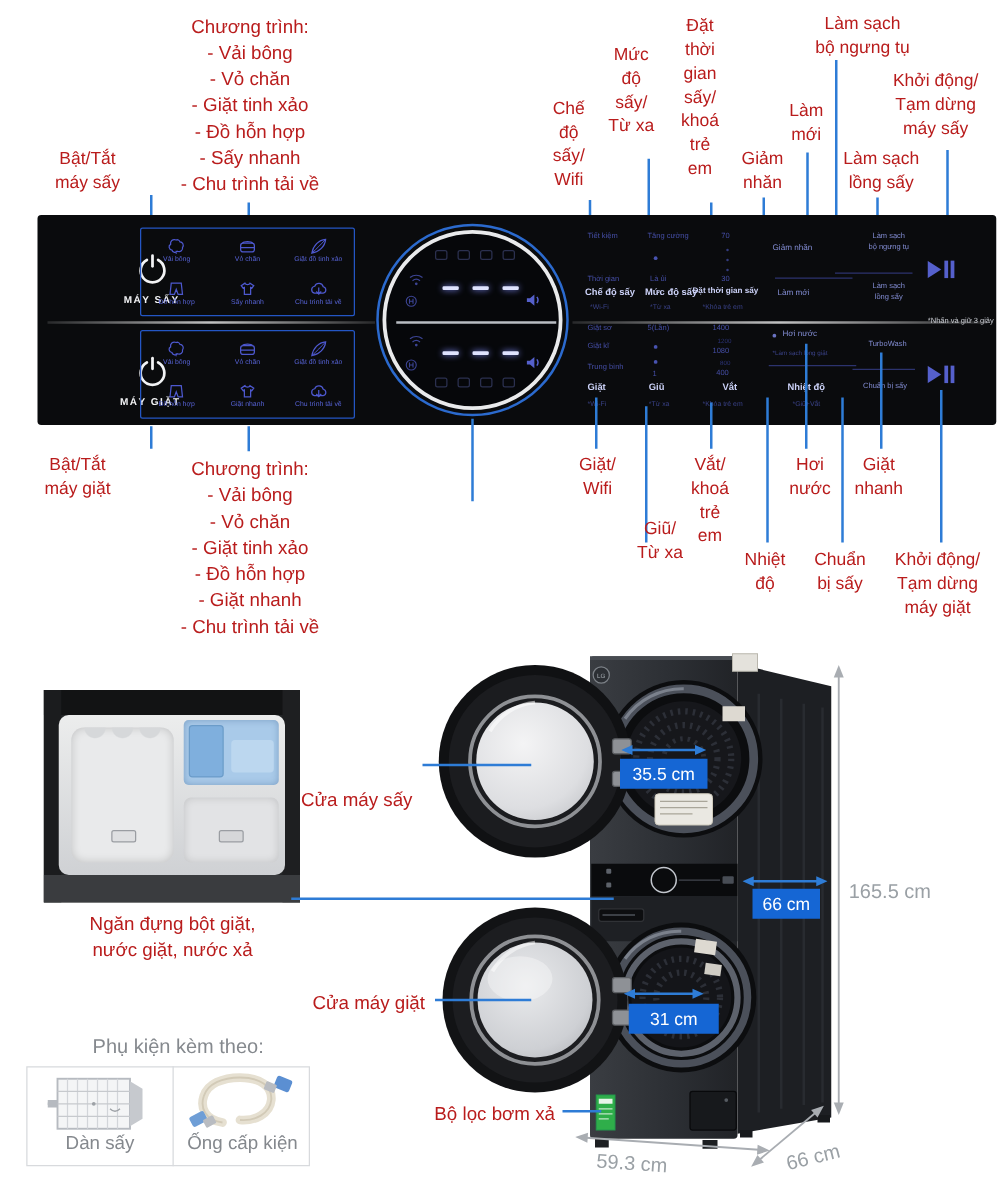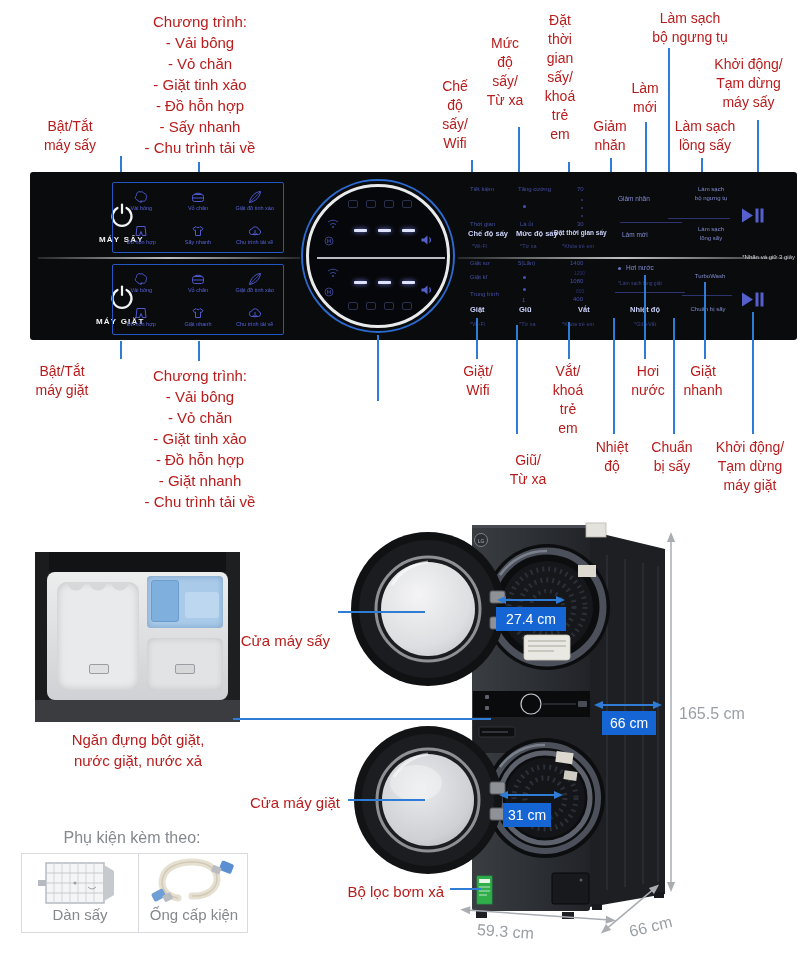--- a/index.html
+++ b/index.html
@@ -377,21 +377,21 @@
 máy giặt</div>
   <div class="lbl big" style="left:120px;top:365px;width:160px;">Chương trình:
 - Vải bông
 - Vỏ chăn
 - Giặt tinh xảo
 - Đồ hỗn hợp
 - Giặt nhanh
 - Chu trình tải về</div>
   <div class="lbl" style="left:450px;top:362px;width:56px;">Giặt/
 Wifi</div>
-  <div class="lbl" style="left:498px;top:451px;width:60px;">Giũ/
+  <div class="lbl" style="left:498px;top:413px;width:60px;">Giũ/
 Từ xa</div>
   <div class="lbl" style="left:540px;top:362px;width:56px;">Vắt/
 khoá
 trẻ
 em</div>
   <div class="lbl" style="left:584px;top:438px;width:56px;">Nhiệt
 độ</div>
   <div class="lbl" style="left:620px;top:362px;width:56px;">Hơi
 nước</div>
   <div class="lbl" style="left:640px;top:438px;width:64px;">Chuẩn
@@ -550,28 +550,28 @@
     </g>
   </svg>
   <svg class="abs" style="left:590px;top:876px;" width="80" height="66" viewBox="0 0 80 66">
     <g transform="rotate(-40 40 33)">
       <line x1="8" y1="33" x2="72" y2="33" stroke="#a9adb2" stroke-width="1.5"></line>
       <polygon points="2,33 12,29 12,37" fill="#a9adb2"></polygon>
         <polygon points="78,33 68,29 68,37" fill="#a9adb2"></polygon>
     </g>
   </svg>
 
-  <div class="badge" style="left:496px;top:607px;width:70px;height:24px;">27.4 cm</div>
+  <div class="badge" style="left:496px;top:607px;width:70px;height:24px;">35.5 cm</div>
   <div class="badge" style="left:602px;top:711px;width:54px;height:24px;">66 cm</div>
-  <div class="badge" style="left:503px;top:803px;width:48px;height:24px;">31 cm</div>
+  <div class="badge" style="left:503px;top:803px;width:72px;height:24px;">31 cm</div>
   <div class="dimtxt" style="left:679px;top:705px;">165.5 cm</div>
   <div class="dimtxt" style="left:477px;top:923px;transform:rotate(4deg);">59.3 cm</div>
   <div class="dimtxt" style="left:629px;top:918px;transform:rotate(-14deg);">66 cm</div>
 
-  <div class="lbl big" style="left:32px;top:827px;width:200px;text-align:center;font-size:16px;color:#85898e;">Phụ kiện kèm theo:</div>
+  <div class="lbl big" style="left:11px;top:827px;width:200px;text-align:right;font-size:16px;color:#85898e;">Phụ kiện kèm theo:</div>
   <div class="accbox"></div>
   <div class="accdiv"></div>
   <svg class="abs" style="left:38px;top:861px;" width="82" height="44" viewBox="0 0 82 44">
     <rect x="8" y="2" width="58" height="40" fill="#f4f5f6" stroke="#b6bac0" stroke-width="1.5"></rect>
     <path d="M16 2 V42 M24 2 V42 M32 2 V42 M40 2 V42 M48 2 V42 M56 2 V42" stroke="#d2d5d9" stroke-width="1"></path>
     <path d="M8 12 H66 M8 22 H66 M8 32 H66" stroke="#c6c9cd" stroke-width="1"></path>
     <circle cx="37" cy="22" r="1.5" fill="#9da1a6"></circle>
     <path d="M50 26 q4 4 8 0" stroke="#9da1a6" stroke-width="1" fill="none"></path>
     <polygon points="66,4 76,10 76,34 66,40" fill="#c6c9ce"></polygon>
     <rect x="0" y="19" width="8" height="6" fill="#b6bac0"></rect>

